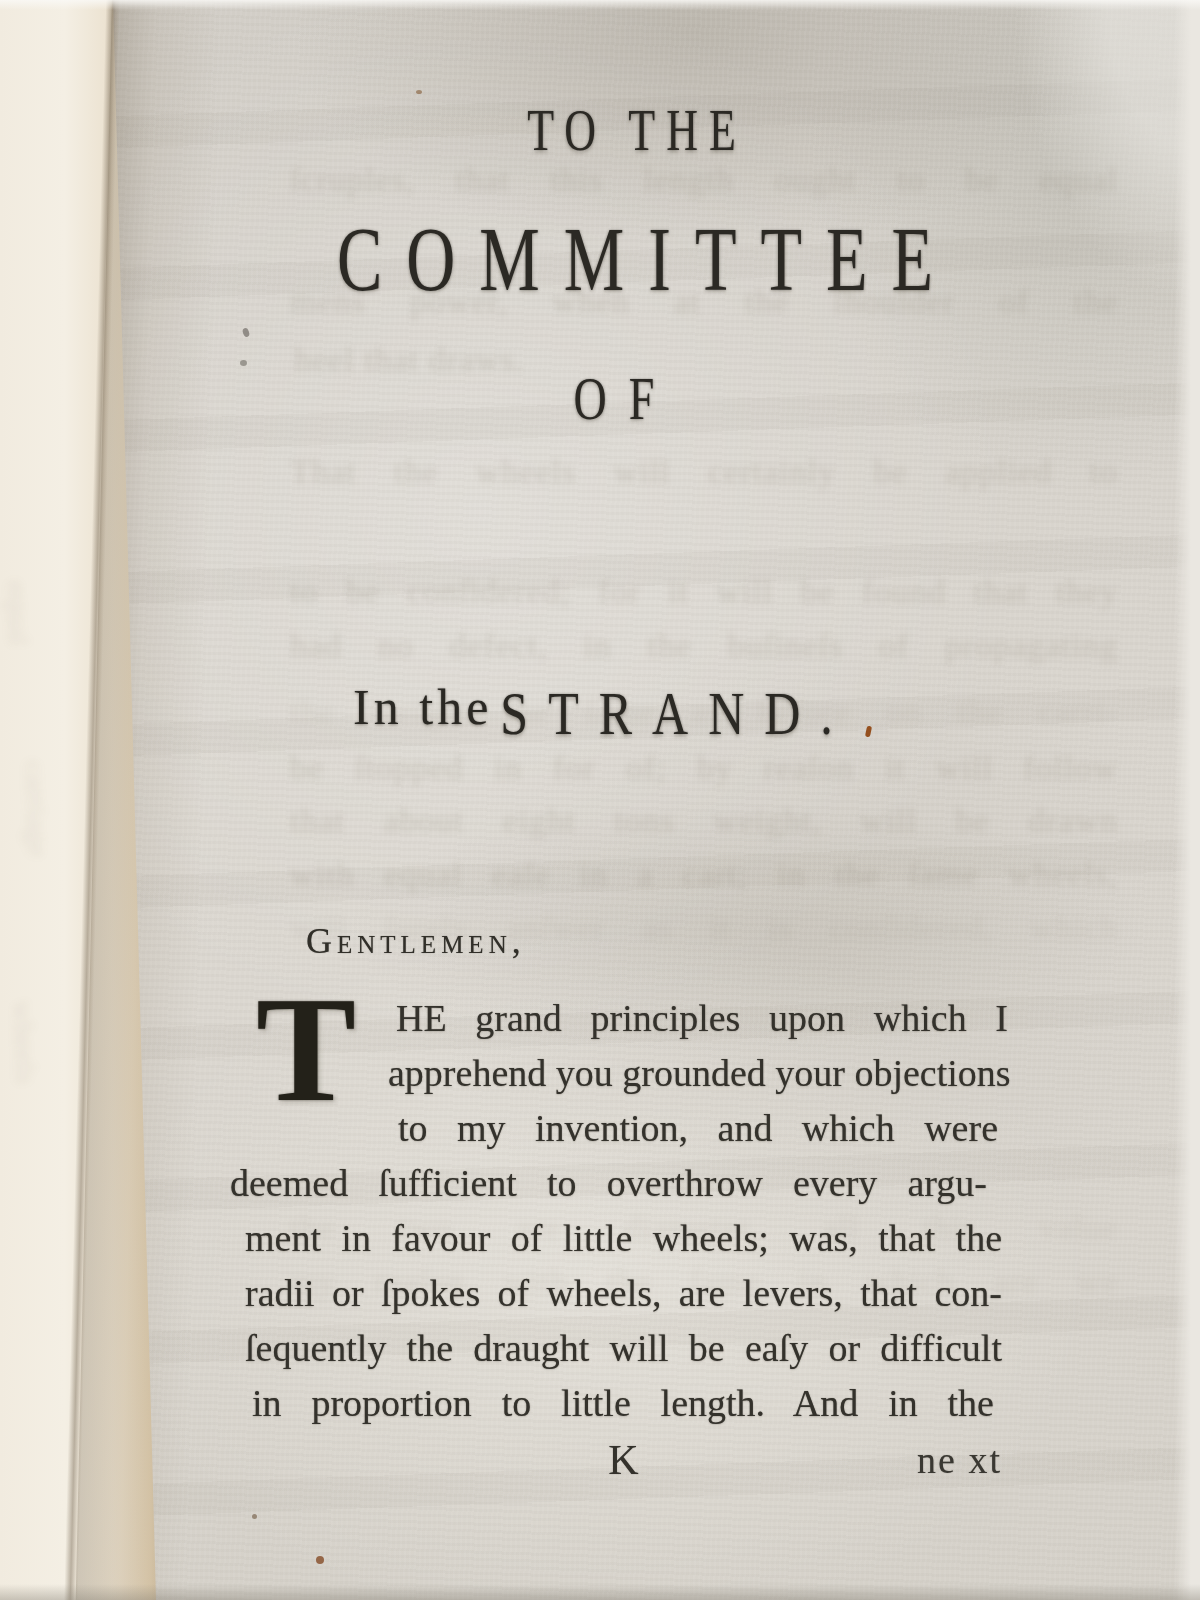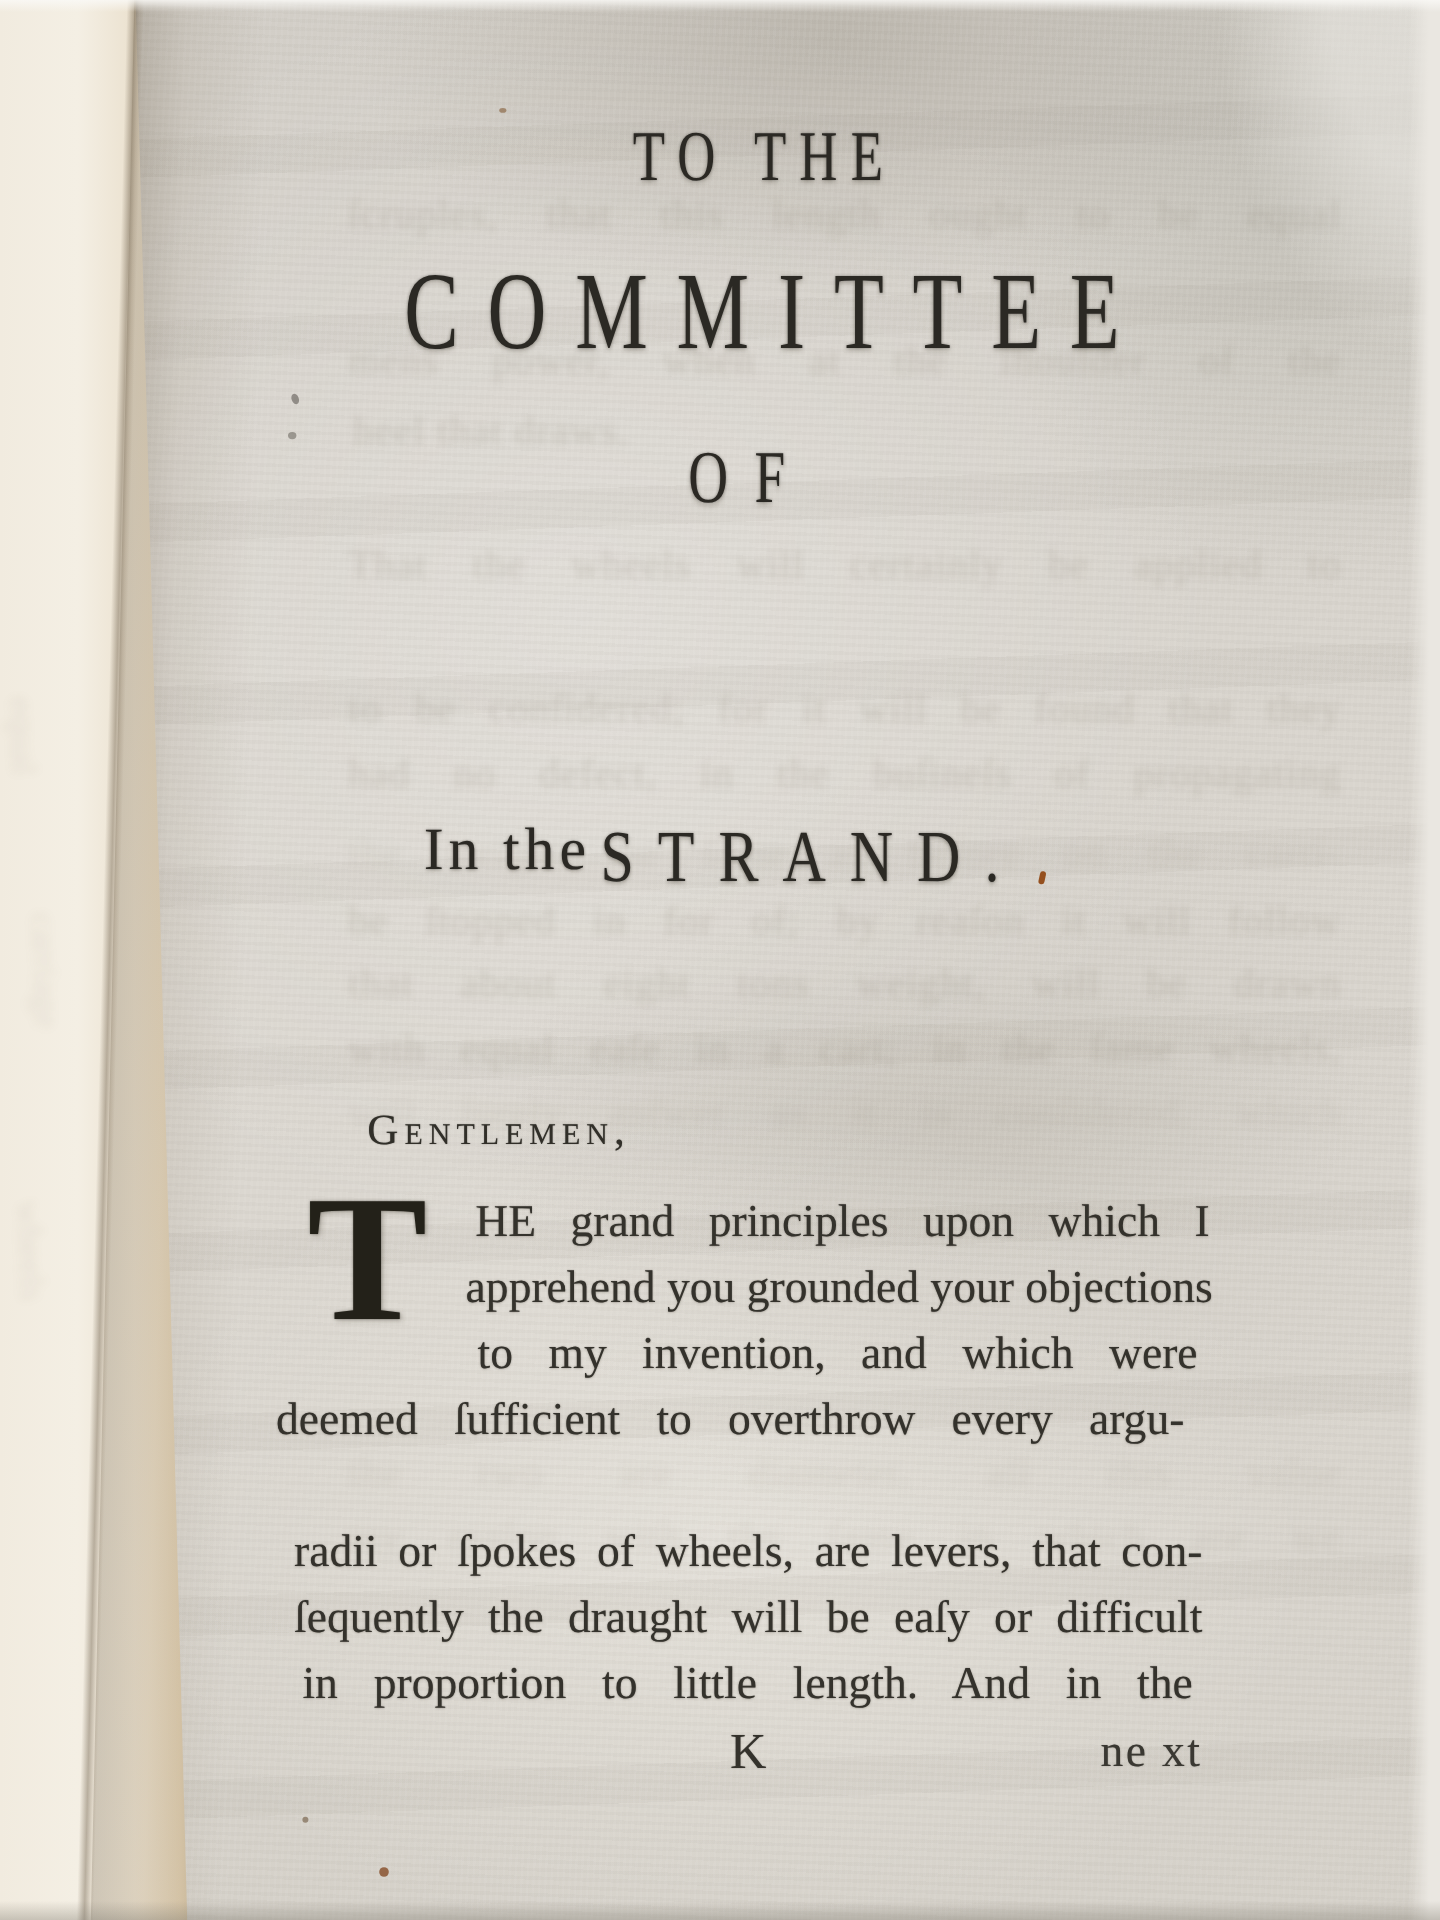--- a/index.html
+++ b/index.html
@@ -154,20 +154,21 @@
       <span class="lower">In the</span><span class="caps">STRAND.</span>
     </div>
 
     <div class="salutation">Gentlemen,</div>
 
     <div class="dropcap">T</div>
     <div class="bl l0">HE grand principles upon which I</div>
     <div class="bl l1">apprehend you grounded your objections</div>
     <div class="bl l2">to my invention, and which were</div>
     <div class="bl l3">deemed ſufficient to overthrow every argu-</div>
+    <div class="bl l4">ment in favour of little wheels; was, that the</div>
     <div class="bl l5">radii or ſpokes of wheels, are levers, that con-</div>
     <div class="bl l6">ſequently the draught will be eaſy or difficult</div>
     <div class="bl l7">in proportion to little length.  And in the</div>
 
     <div class="sigrow">
       <span class="sig-k">K</span>
       <span class="catchword">ne xt</span>
     </div>
   </div>
 

